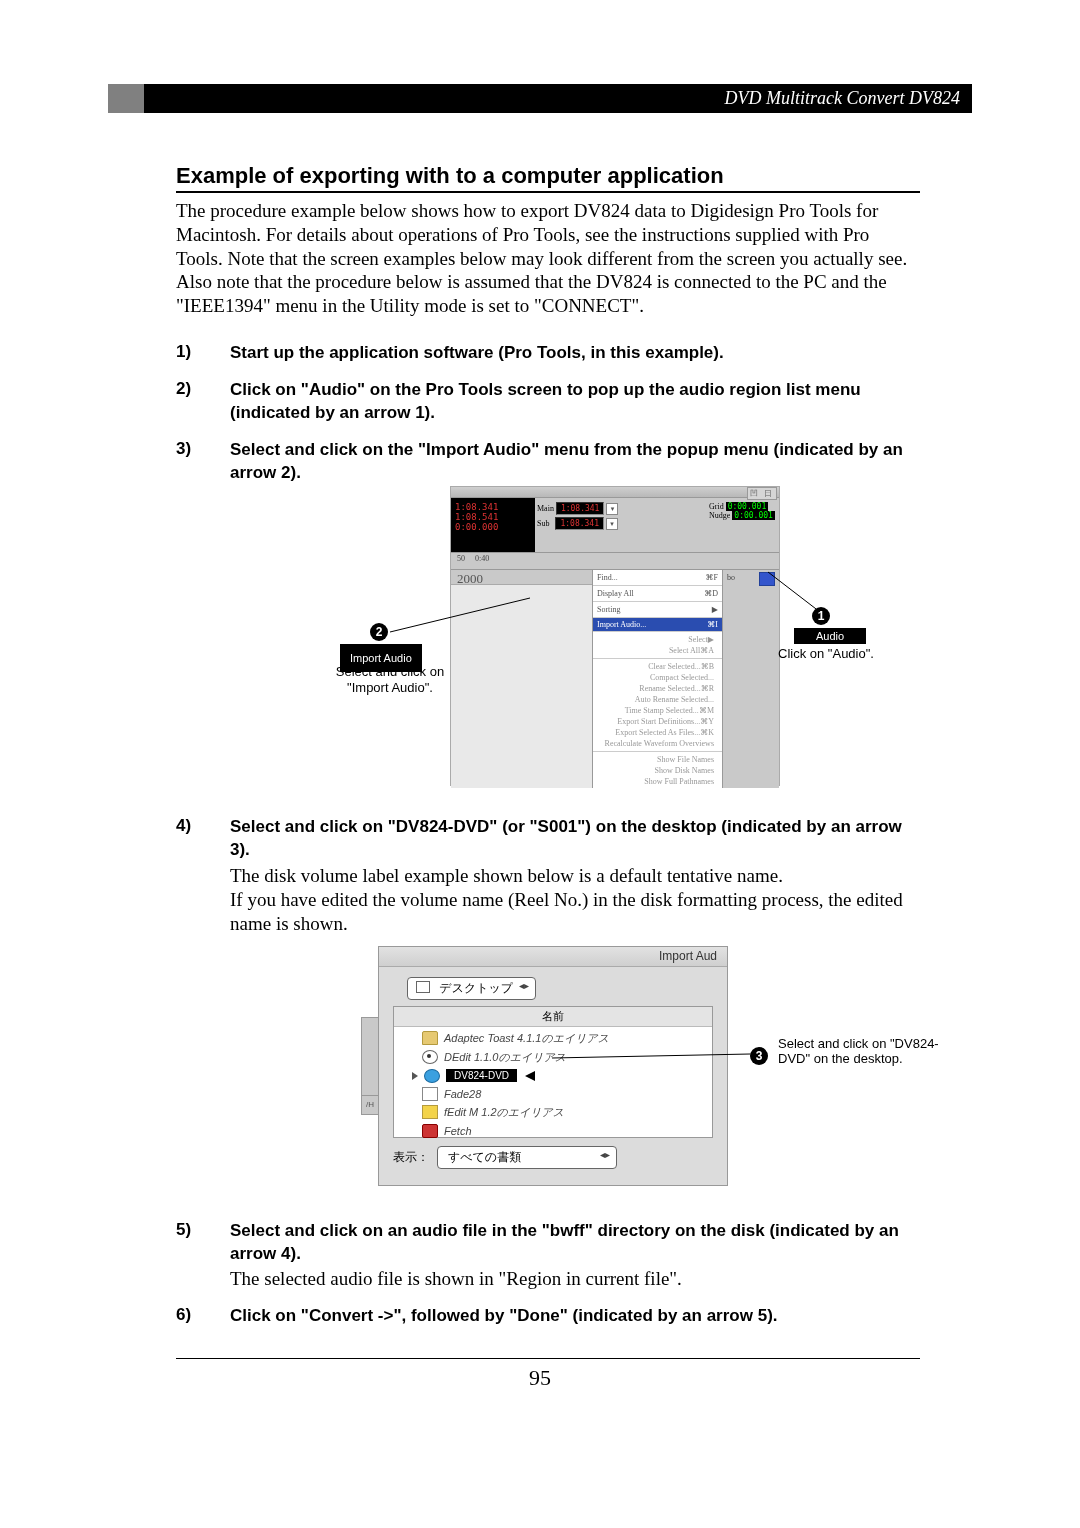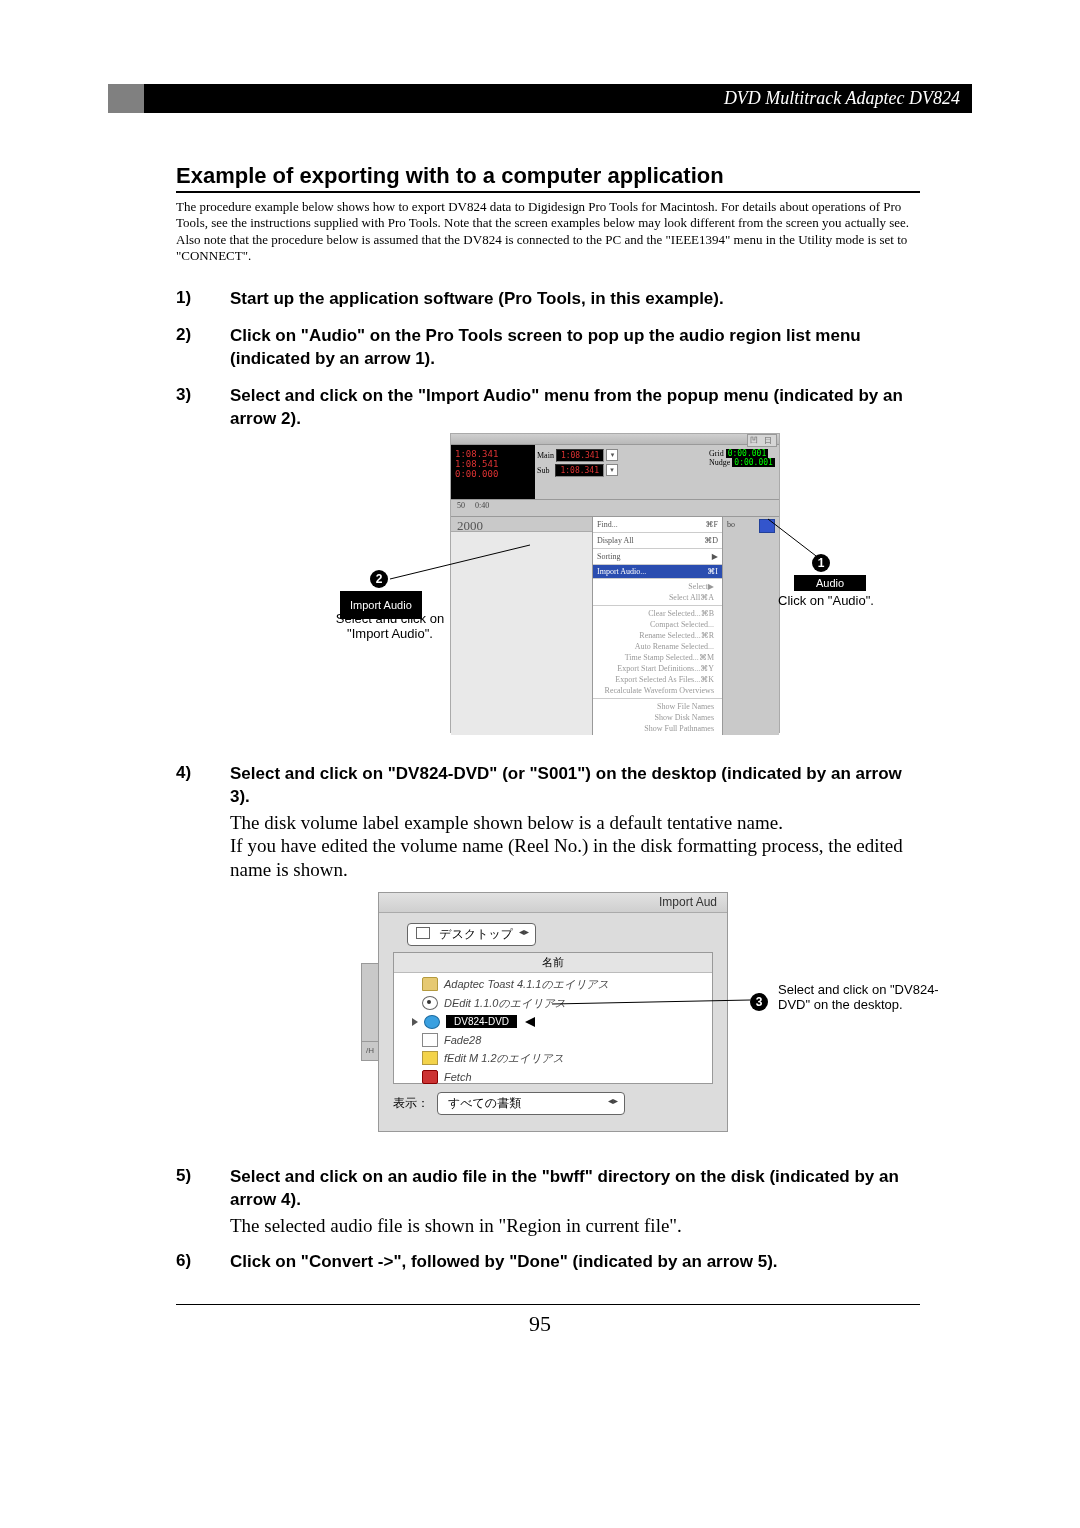--- a/index.html
+++ b/index.html
@@ -41,21 +41,21 @@
   }
   .section-title {
     font-family: Arial, Helvetica, sans-serif;
     font-weight: bold;
     font-size: 22px;
     border-bottom: 2px solid #000;
     padding-bottom: 2px;
     margin-bottom: 6px;
   }
   .intro {
-    font-size: 13px;
+    font-size: 19px;
     line-height: 1.25;
     margin-bottom: 24px;
   }
   .steps {
     list-style: none;
     padding: 0;
     margin: 0;
   }
   .steps > li {
     display: flex;
@@ -357,21 +357,21 @@
     font-size: 12px;
     display: flex;
     align-items: center;
     gap: 8px;
   }
   .fig2-bottom-select {
     display:inline-block;
     background:#fff;
     border:1px solid #666;
     border-radius:4px;
-    padding: 2px 16px 2px 10px;
+    padding: 2px 8px 2px 10px;
     font-size:12px;
     position: relative;
     width: 160px;
   }
   .fig2-bottom-select .arrows { position:absolute; right:6px; top:2px; font-size:10px; color:#444; }
   .fig2-leftbar {
     position:absolute;
     left:-18px; top:70px;
     width: 16px; height: 96px;
     background:#c9c9c9;
@@ -395,21 +395,21 @@
   }
   svg.line { position:absolute; pointer-events:none; }
 </style>
 </head>
 <body>
 
 <div class="page">
 
   <div class="header-bar">
     <div class="header-gray"></div>
-    <div class="header-black">DVD Multitrack Adaptec DV824</div>
+    <div class="header-black">DVD Multitrack Convert DV824</div>
   </div>
 
   <div class="content">
     <div class="section-title">Example of exporting with to a computer application</div>
     <div class="intro">The procedure example below shows how to export DV824 data to Digidesign Pro Tools for Macintosh. For details about operations of Pro Tools, see the instructions supplied with Pro Tools.  Note that the screen examples below may look different from the screen you actually see.  Also note that the procedure below is assumed that the DV824 is connected to the PC and the "IEEE1394" menu in the Utility mode is set to "CONNECT".</div>
 
     <ol class="steps">
 
       <li>
         <div class="step-num">1)</div>

